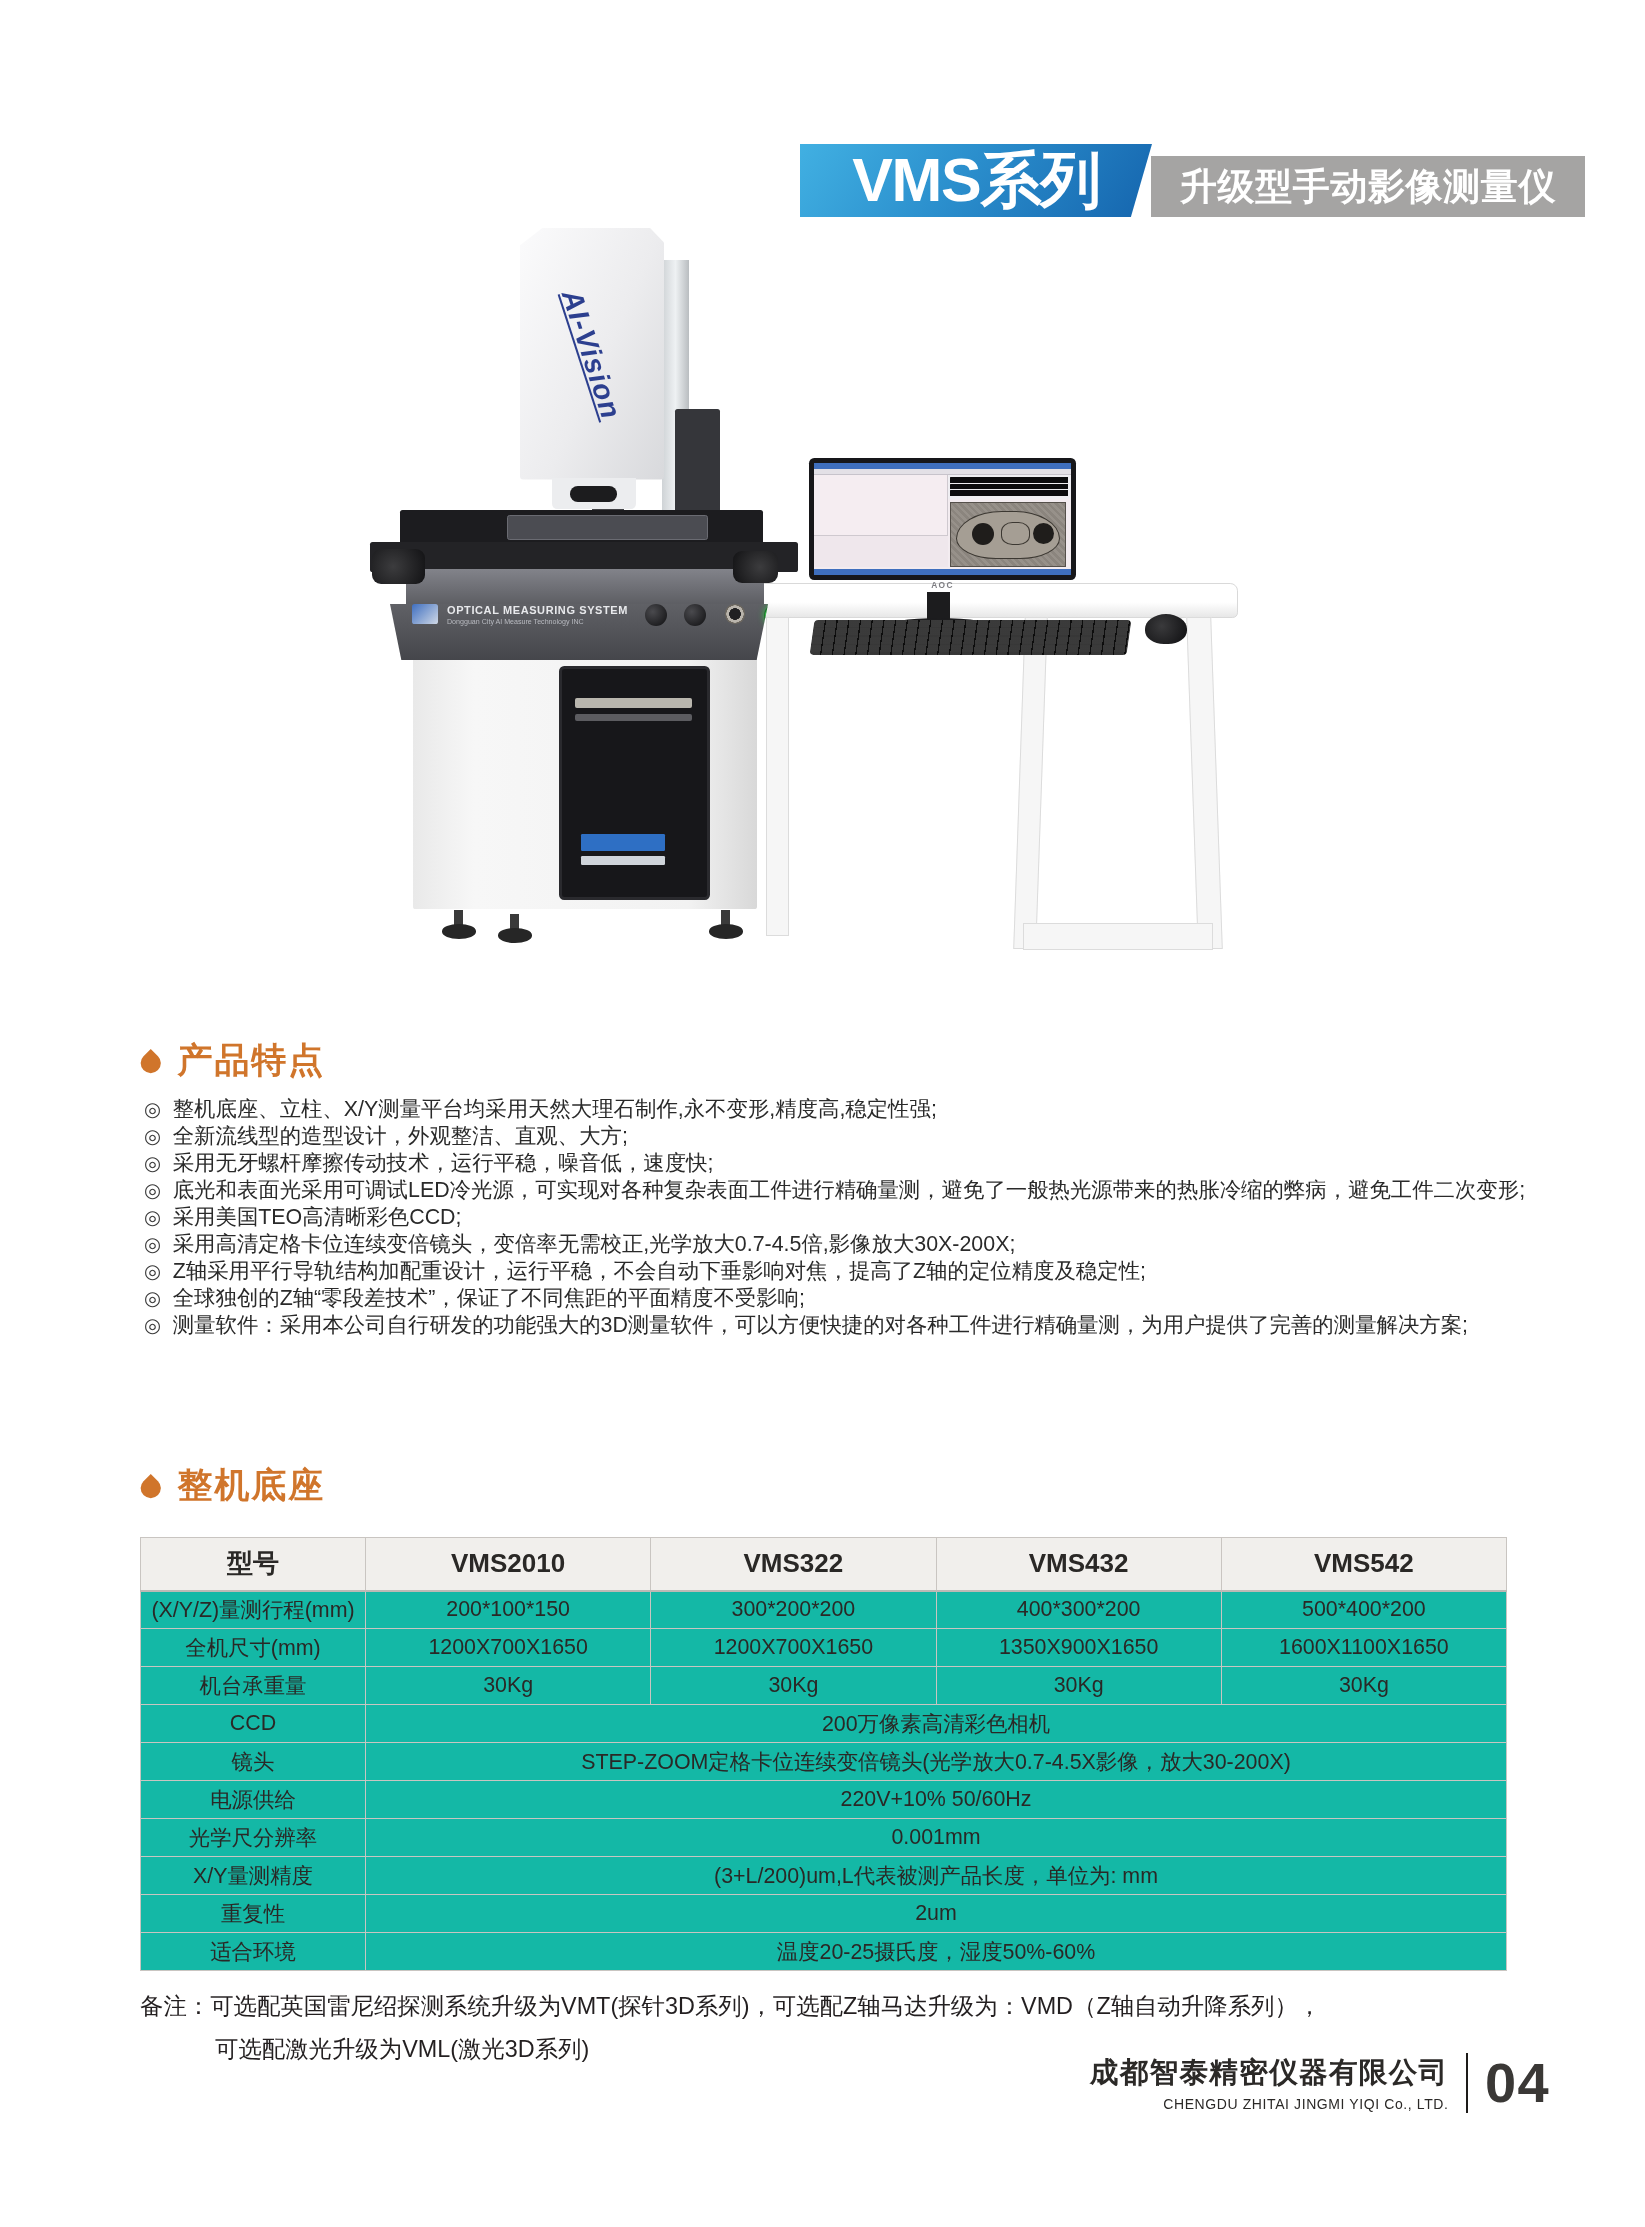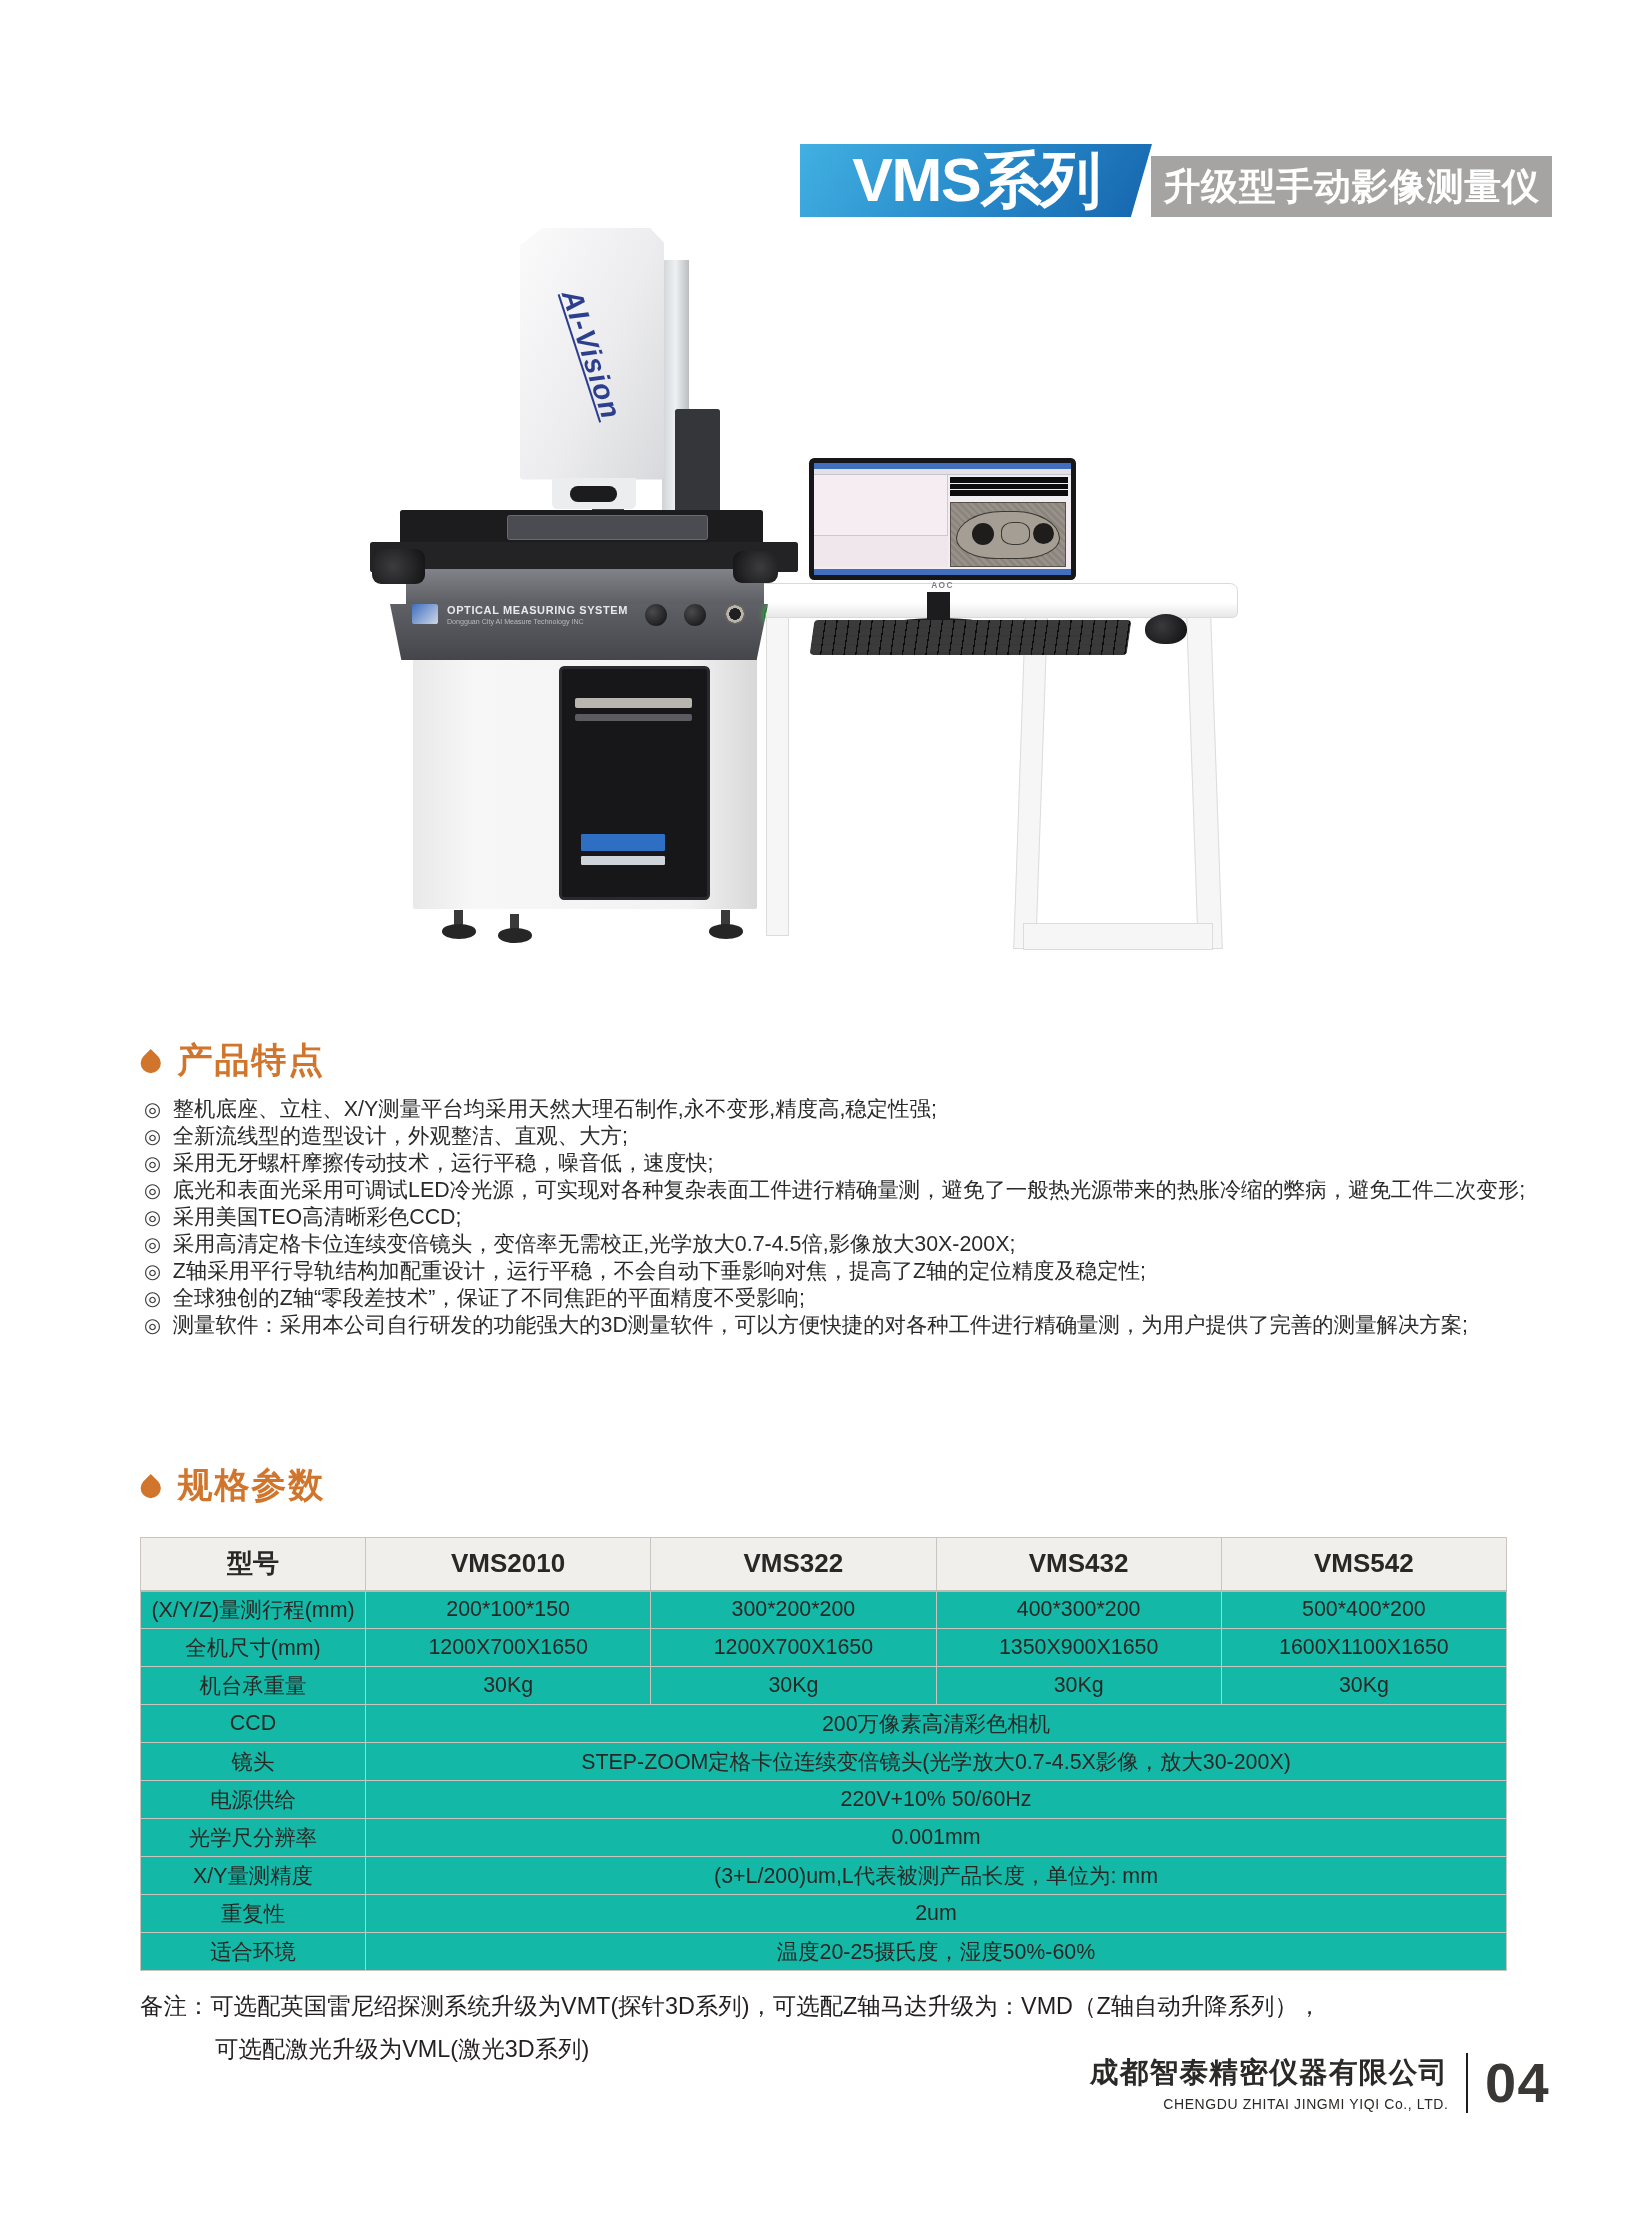--- a/index.html
+++ b/index.html
@@ -12,21 +12,21 @@
   }
   
   .hdr-badge {
     position:absolute; left:800px; top:144px; width:352px; height:73px;
     background:linear-gradient(125deg,#41b0e2 0%,#2b8fcd 45%,#1565ae 100%);
     clip-path:polygon(0 0,100% 0,94% 100%,0 100%);
     display:flex; align-items:center; justify-content:center;
   }
   .hdr-badge span { color:#fff; font-size:61px; font-weight:900; letter-spacing:-1.3px; }
   .hdr-band {
-    position:absolute; left:1151px; top:156px; width:401px; height:61px;
+    position:absolute; left:1151px; top:156px; width:434px; height:61px;
     background:#a5a4a3; display:flex; align-items:center; justify-content:center;
   }
   .hdr-band span { color:#fff; font-size:37px; font-weight:700; letter-spacing:0.6px; white-space:nowrap; }
 
   
   .photo { position:absolute; left:312px; top:221px; width:987px; height:753px; }
   .photo div { position:absolute; }
 
   .desk-top { left:363px; top:362px; width:563px; height:35px; z-index:1;
     background:linear-gradient(#ffffff 55%,#e7e7e7); border:1.3px solid #d9d9d9; border-radius:0 7.8px 5.2px 0;}
@@ -304,21 +304,21 @@
         <span>全球独创的Z轴“零段差技术”，保证了不同焦距的平面精度不受影响;</span>
       </div>
       <div class="fi">
         <span class="b">◎</span>
         <span>测量软件：采用本公司自行研发的功能强大的3D测量软件，可以方便快捷的对各种工件进行精确量测，为用户提供了完善的测量解决方案;</span>
       </div>
     </div>
 
   <div class="section-title st-specs">
     <div class="drop"></div>
-    <h2>规格参数</h2>
+    <h2>整机底座</h2>
   </div>
 
   <table class="specs-table">
     <colgroup>
         <col class="c0">
         <col>
         <col>
         <col>
         <col>
       </colgroup>

